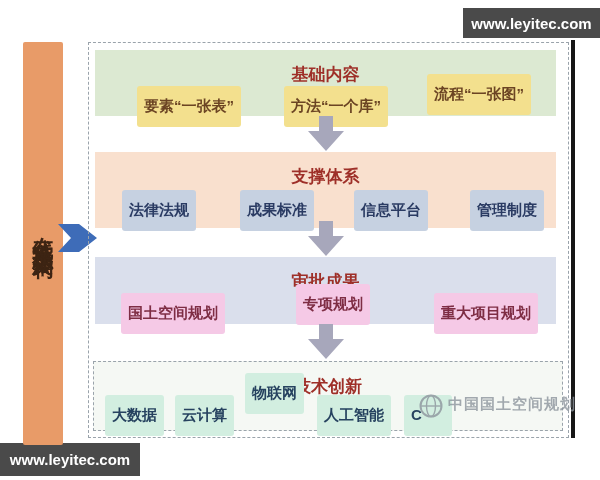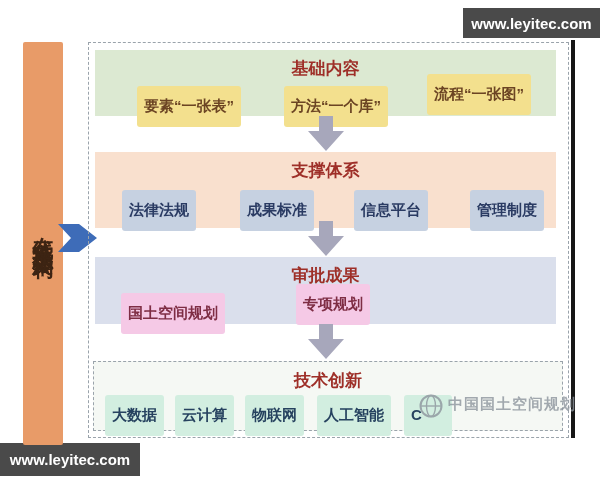--- a/index.html
+++ b/index.html
@@ -18,21 +18,21 @@
 
   #outer-border{position:absolute;left:88px;top:42px;width:479px;height:394px;
         border:1px dashed #9aa3ab;}
 
   .section{position:absolute;left:95px;width:461px;}
   #sec-0{top:50px;height:66px;background:#DCE9D2;}
   #sec-1{top:152px;height:76px;background:#F9E0CE;}
   #sec-2{top:257px;height:67px;background:#DADFEC;}
   #sec-3{left:93px;top:361px;width:468px;height:68px;background:#F5F8F4;border:1px dashed #9aa3ab;}
 
-  .sec-title{text-align:center;font-weight:bold;font-size:17px;color:#9E2F28;padding-top:7px;}
+  .sec-title{text-align:center;font-weight:bold;font-size:17px;color:#9E2F28;padding-top:13px;}
 
   .badge{position:absolute;font-weight:bold;font-size:15px;padding:11px 7px;
          border-radius:3px;white-space:nowrap;line-height:1.25;}
   .b-s0{background:#F3E08E;color:#6B4423;}
   .b-s1{background:#C6D1E1;color:#2A3B63;}
   .b-s2{background:#F5C9E6;color:#7E2D44;}
   .b-s3{background:#D2EEE0;color:#26425F;}
 
   .down-arrow{position:absolute;left:307px;}
   #arrow-1{top:116px;} #arrow-2{top:221px;} #arrow-3{top:324px;}
@@ -93,33 +93,34 @@
     <svg width="38" height="36" viewBox="0 0 38 36">
       <polygon points="12,0 26,0 26,15 37,15 19,35 1,15 12,15" fill="#A7A7BB"></polygon>
     </svg>
   </span>
 
   <div id="sec-2" class="section">
     <div class="sec-title">审批成果</div>
   </div>
   <span class="badge b-s2" style="left:121px;top:293px;">国土空间规划</span>
   <span class="badge b-s2" style="left:296px;top:284px;text-align:center;">专项规划</span>
+  <span class="badge b-s2" style="left:434px;top:293px;">重大项目规划</span>
 
   <span id="arrow-3" class="down-arrow">
     <svg width="38" height="36" viewBox="0 0 38 36">
       <polygon points="12,0 26,0 26,15 37,15 19,35 1,15 12,15" fill="#A7A7BB"></polygon>
     </svg>
   </span>
 
   <div id="sec-3" class="section">
     <div class="sec-title">技术创新</div>
   </div>
   <span class="badge b-s3" style="left:105px;top:395px;">大数据</span>
   <span class="badge b-s3" style="left:175px;top:395px;">云计算</span>
-  <span class="badge b-s3" style="left:245px;top:395px;">物联网</span>
+  <span class="badge b-s3" style="left:245px;top:373px;">物联网</span>
   <span class="badge b-s3" style="left:317px;top:395px;">人工智能</span>
   <span class="badge b-s3" style="left:404px;top:395px;width:34px;">C</span>
 
   <div id="brand-wm">
     <span style="position:absolute;left:2px;top:1px;">
       <svg width="26" height="26" viewBox="0 0 26 26">
         <circle cx="13" cy="13" r="10.5" fill="none" stroke="#8d959d" stroke-width="2"></circle>
         <ellipse cx="13" cy="13" rx="4.5" ry="10.5" fill="none" stroke="#8d959d" stroke-width="1.4"></ellipse>
         <line x1="2.5" y1="13" x2="23.5" y2="13" stroke="#8d959d" stroke-width="1.4"></line>
       </svg>

